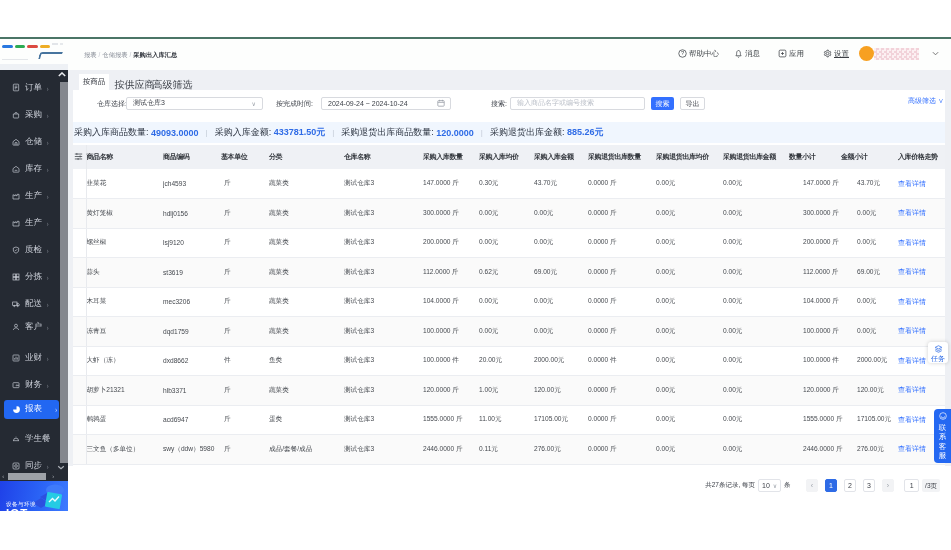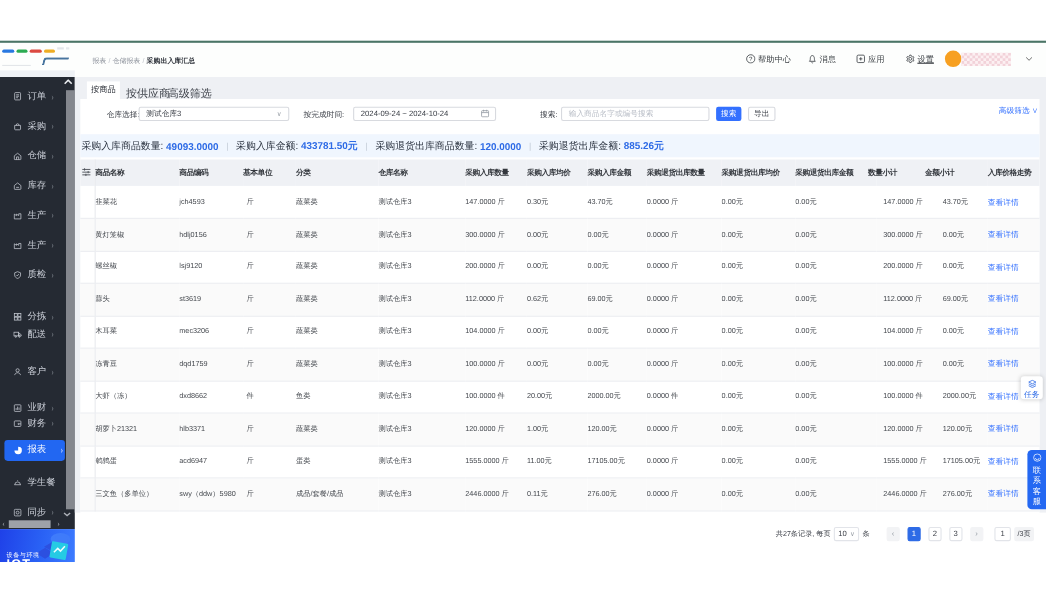--- a/index.html
+++ b/index.html
@@ -162,49 +162,49 @@
       <span class="chev">›</span>
     </div>
  <div class="mi" style="top:166px;">
       <svg width="8" height="8" viewBox="0 0 12 12">
         <path d="M6 1.5 10 3v3c0 2.5-1.8 4-4 4.7C3.8 10 2 8.5 2 6V3z" fill="none" stroke="#ccd0d9"></path>
         <path d="M4.3 6l1.2 1.2 2.2-2.4" fill="none" stroke="#ccd0d9"></path>
       </svg>
       <span class="txt">质检</span>
       <span class="chev">›</span>
     </div>
- <div class="mi" style="top:204px;">
+ <div class="mi" style="top:193px;">
       <svg width="8" height="8" viewBox="0 0 12 12">
         <rect x="1.5" y="1.5" width="4" height="4" fill="none" stroke="#ccd0d9"></rect>
         <rect x="6.5" y="1.5" width="4" height="4" fill="none" stroke="#ccd0d9"></rect>
         <rect x="1.5" y="6.5" width="4" height="4" fill="none" stroke="#ccd0d9"></rect>
         <rect x="6.5" y="6.5" width="4" height="4" fill="none" stroke="#ccd0d9"></rect>
       </svg>
       <span class="txt">分拣</span>
       <span class="chev">›</span>
     </div>
  <div class="mi" style="top:220px;">
       <svg width="8" height="8" viewBox="0 0 12 12">
         <rect x="1" y="3" width="6.5" height="5" fill="none" stroke="#ccd0d9"></rect>
         <path d="M7.5 5h2L11 7v1H7.5z" fill="none" stroke="#ccd0d9"></path>
         <circle cx="3.5" cy="9" r="1" fill="none" stroke="#ccd0d9"></circle>
         <circle cx="8.5" cy="9" r="1" fill="none" stroke="#ccd0d9"></circle>
       </svg>
       <span class="txt">配送</span>
       <span class="chev">›</span>
     </div>
- <div class="mi" style="top:254px;">
+ <div class="mi" style="top:243px;">
       <svg width="8" height="8" viewBox="0 0 12 12">
         <circle cx="6" cy="4" r="2.2" fill="none" stroke="#ccd0d9"></circle>
         <path d="M2 10.5c.5-2.2 2-3.2 4-3.2s3.5 1 4 3.2" fill="none" stroke="#ccd0d9"></path>
       </svg>
       <span class="txt">客户</span>
       <span class="chev">›</span>
     </div>
- <div class="mi" style="top:287px;">
+ <div class="mi" style="top:274px;">
       <svg width="8" height="8" viewBox="0 0 12 12">
         <rect x="1.5" y="1.5" width="9" height="9" rx="1" fill="none" stroke="#ccd0d9"></rect>
         <path d="M4 8.5V6M6 8.5V4M8 8.5V5.2" stroke="#ccd0d9"></path>
       </svg>
       <span class="txt">业财</span>
       <span class="chev">›</span>
     </div>
  <div class="mi" style="top:301px;">
       <svg width="8" height="8" viewBox="0 0 12 12">
         <rect x="1.5" y="2.5" width="9" height="7.5" rx="1" fill="none" stroke="#ccd0d9"></rect>

